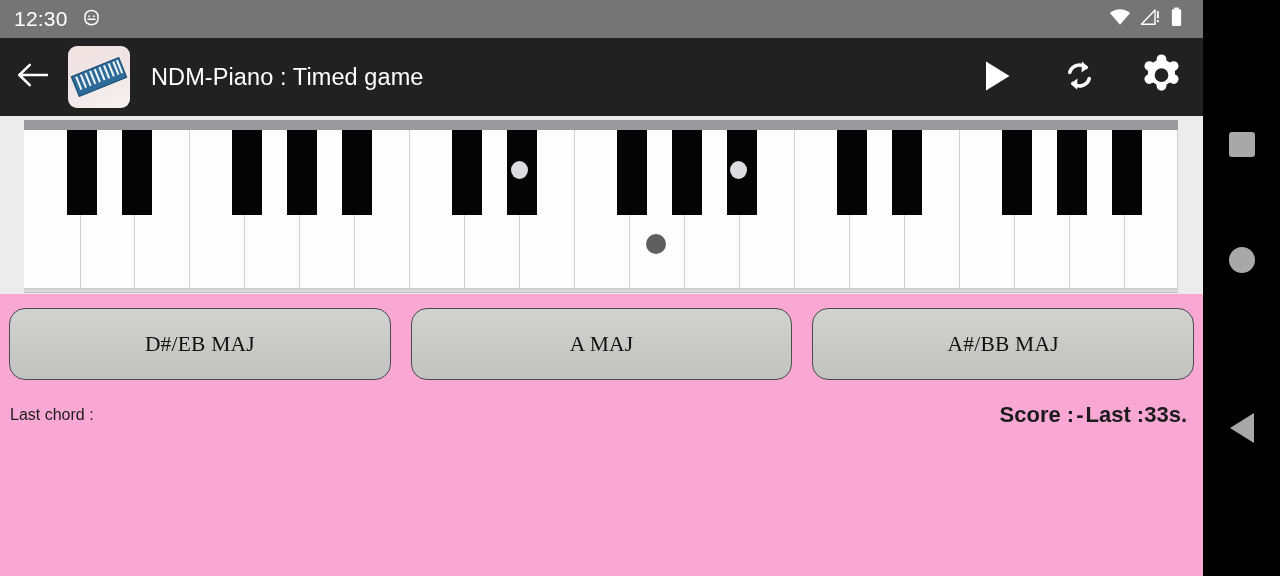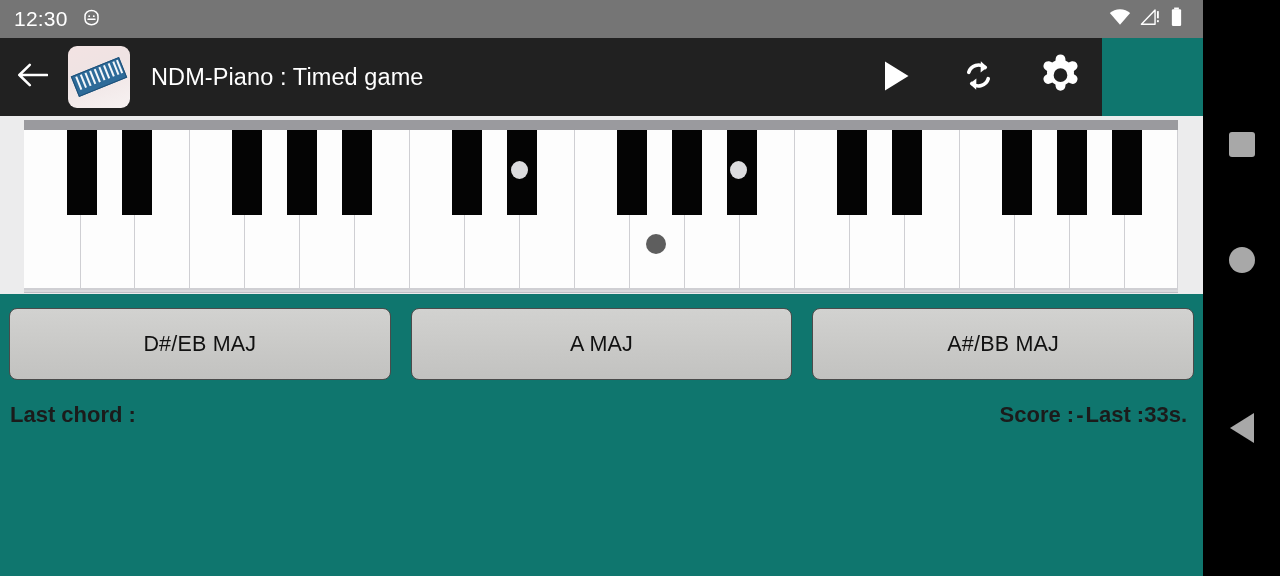--- a/index.html
+++ b/index.html
@@ -13,21 +13,21 @@
     position: relative;
     width: 1280px; height: 576px;
     background: #000;
   }
 
   
   #app {
     position: absolute;
     left: 0; top: 0;
     width: 1203px; height: 576px;
-    background: #0f766e;
+    background: #f9a8d4;
     overflow: hidden;
   }
 
   
   #status-bar {
     position: absolute;
     left: 0; top: 0;
     width: 1203px; height: 38px;
     background: #757575;
     display: flex;
@@ -41,21 +41,21 @@
     font-size: 21px;
     letter-spacing: .2px;
   }
   .sb-right { display: flex; align-items: center; gap: 9px; padding-right: 8px;}
   .sb-icon { display: block; }
 
   
   #action-bar {
     position: absolute;
     left: 0; top: 38px;
-    width: 1102px; height: 78px;
+    width: 1203px; height: 78px;
     background: #212121;
     display: flex;
     align-items: center;
   }
   #back-arrow {
     width: 64px; height: 78px;
     display: flex; align-items: center; justify-content: center;
   }
   #app-icon {
     width: 62px; height: 62px;
@@ -158,40 +158,40 @@
     display: flex;
     align-items: center;
     gap: 20px;
     padding: 0 9px;
   }
   .chord-btn {
     flex: 1 1 0;
     height: 72px;
     background: linear-gradient(180deg,#d2d2d0 0%,#c9c9c7 55%,#c2c2c0 100%);
     border: 1.5px solid #4b4b4b;
-    border-radius: 8px;
+    border-radius: 16px;
     color: #111111;
     font-size: 21.5px;
-    font-family: Liberation Sans, sans-serif;
+    font-family: Liberation Serif, serif;
     cursor: pointer;
     letter-spacing: .2px;
   }
 
   
   #status-line {
     position: absolute;
     left: 0; top: 392px;
     width: 1203px; height: 46px;
     display: flex;
     align-items: center;
     padding: 0 10px;
   }
   #last-chord {
-    font-size: 22px;
-    font-weight: bold;
+    font-size: 16px;
+    font-weight: normal;
     color: #1b1b1b;
     white-space: nowrap;
     text-align: right;
   }
   #score-block {
     margin-left: auto;
     font-size: 22px;
     font-weight: bold;
     color: #1b1b1b;
     white-space: nowrap;

